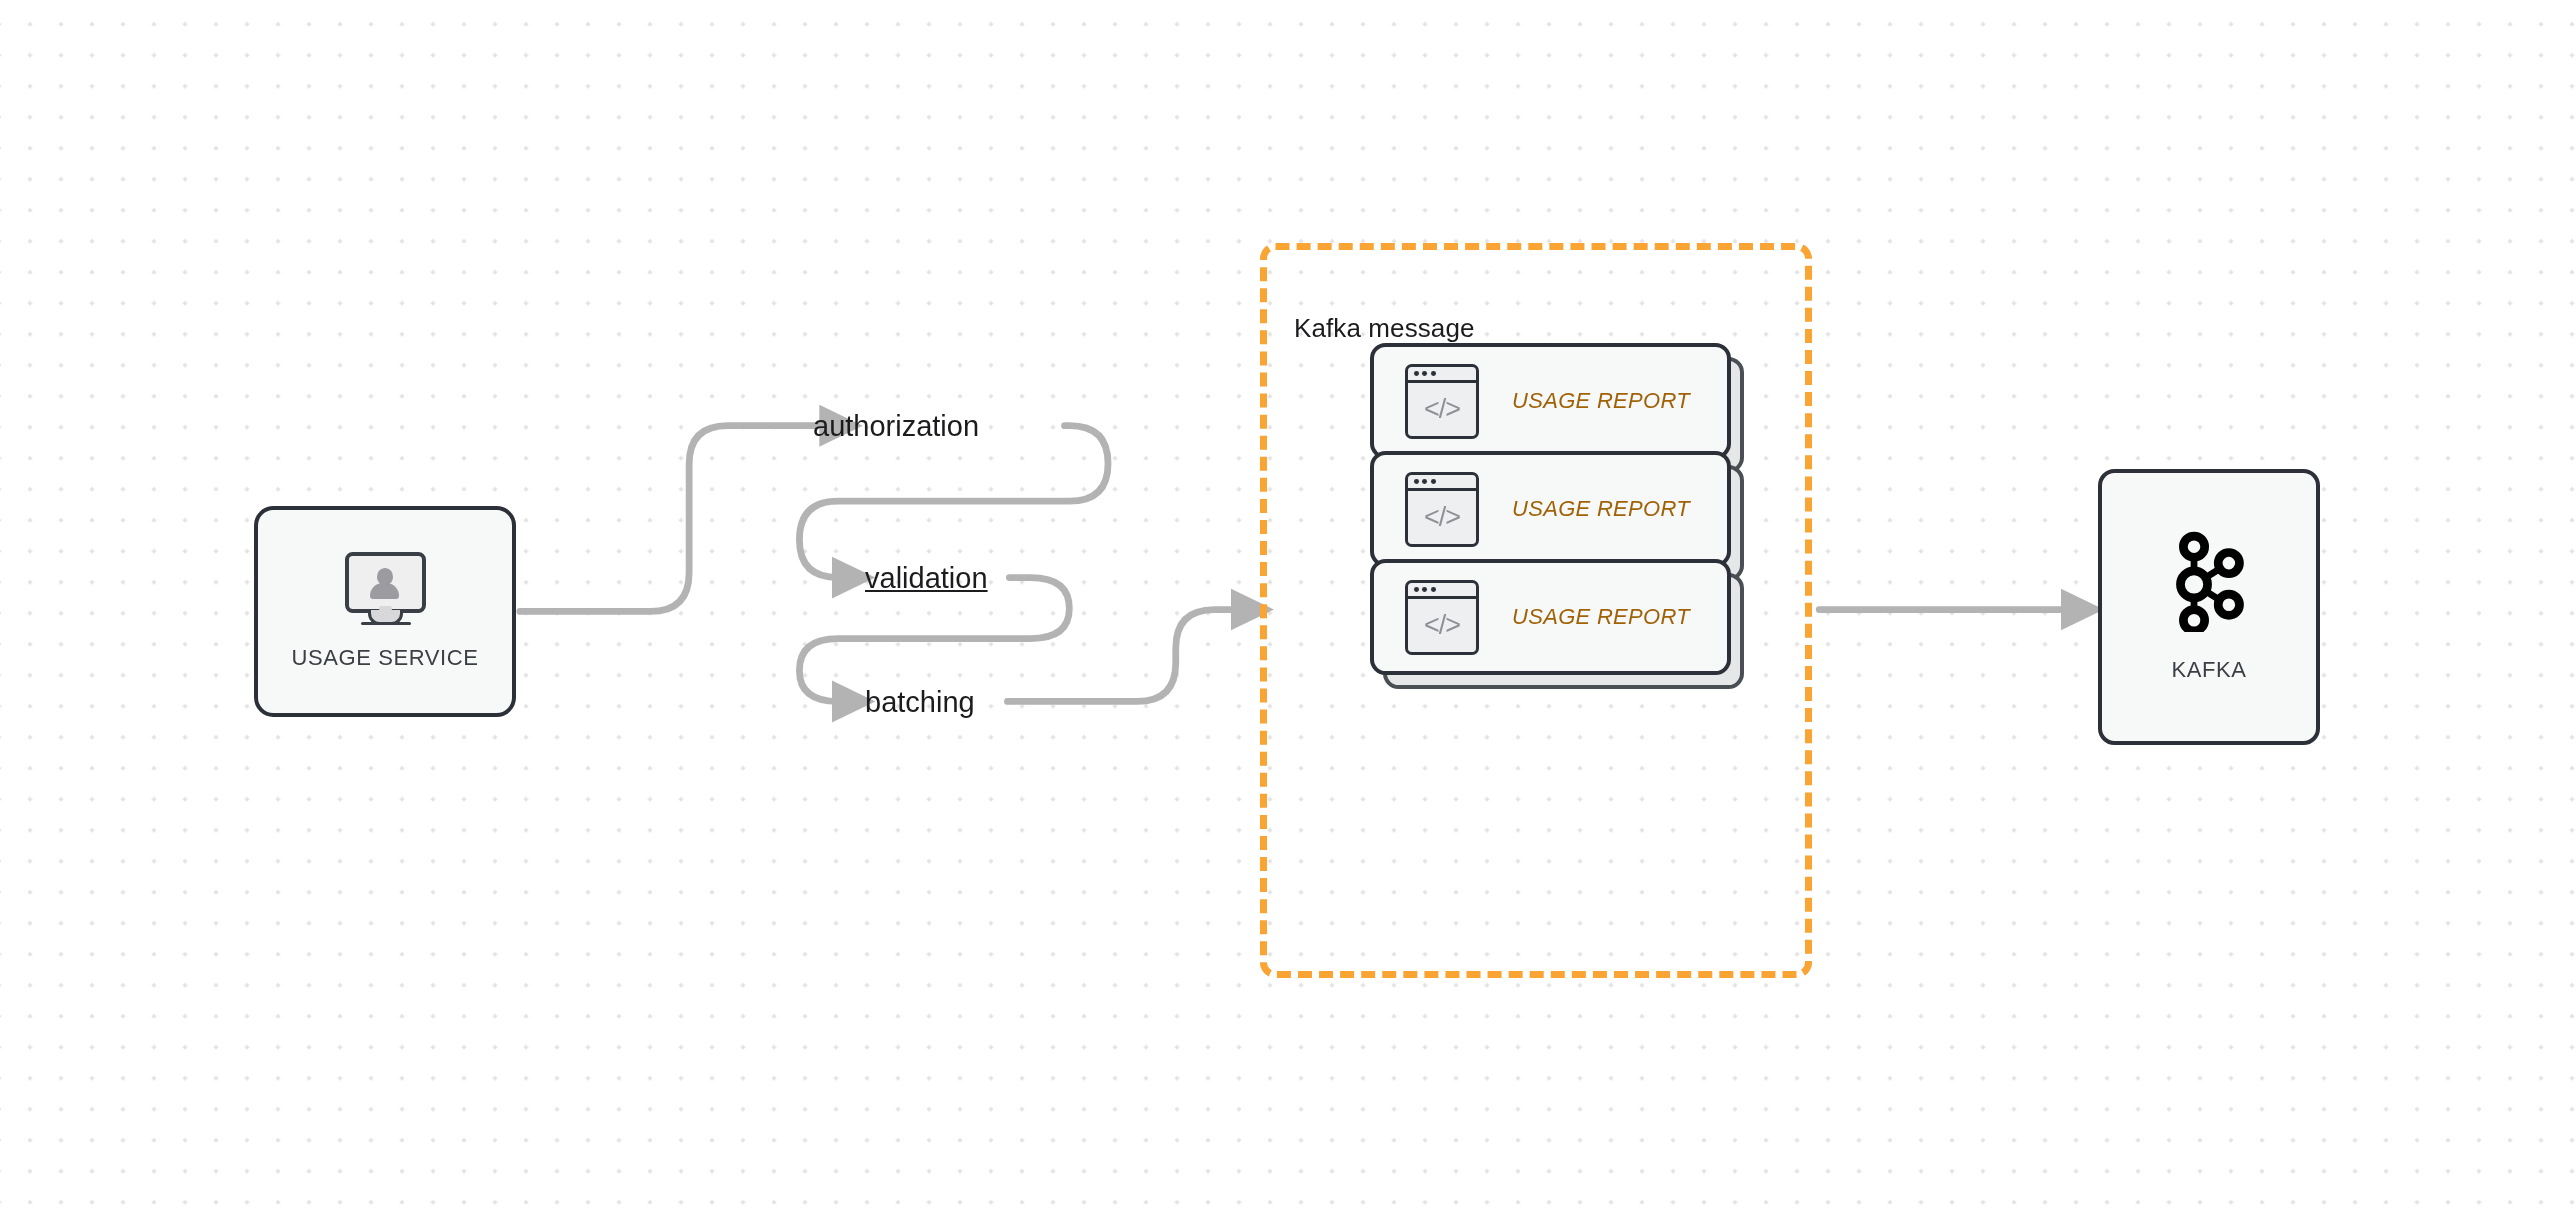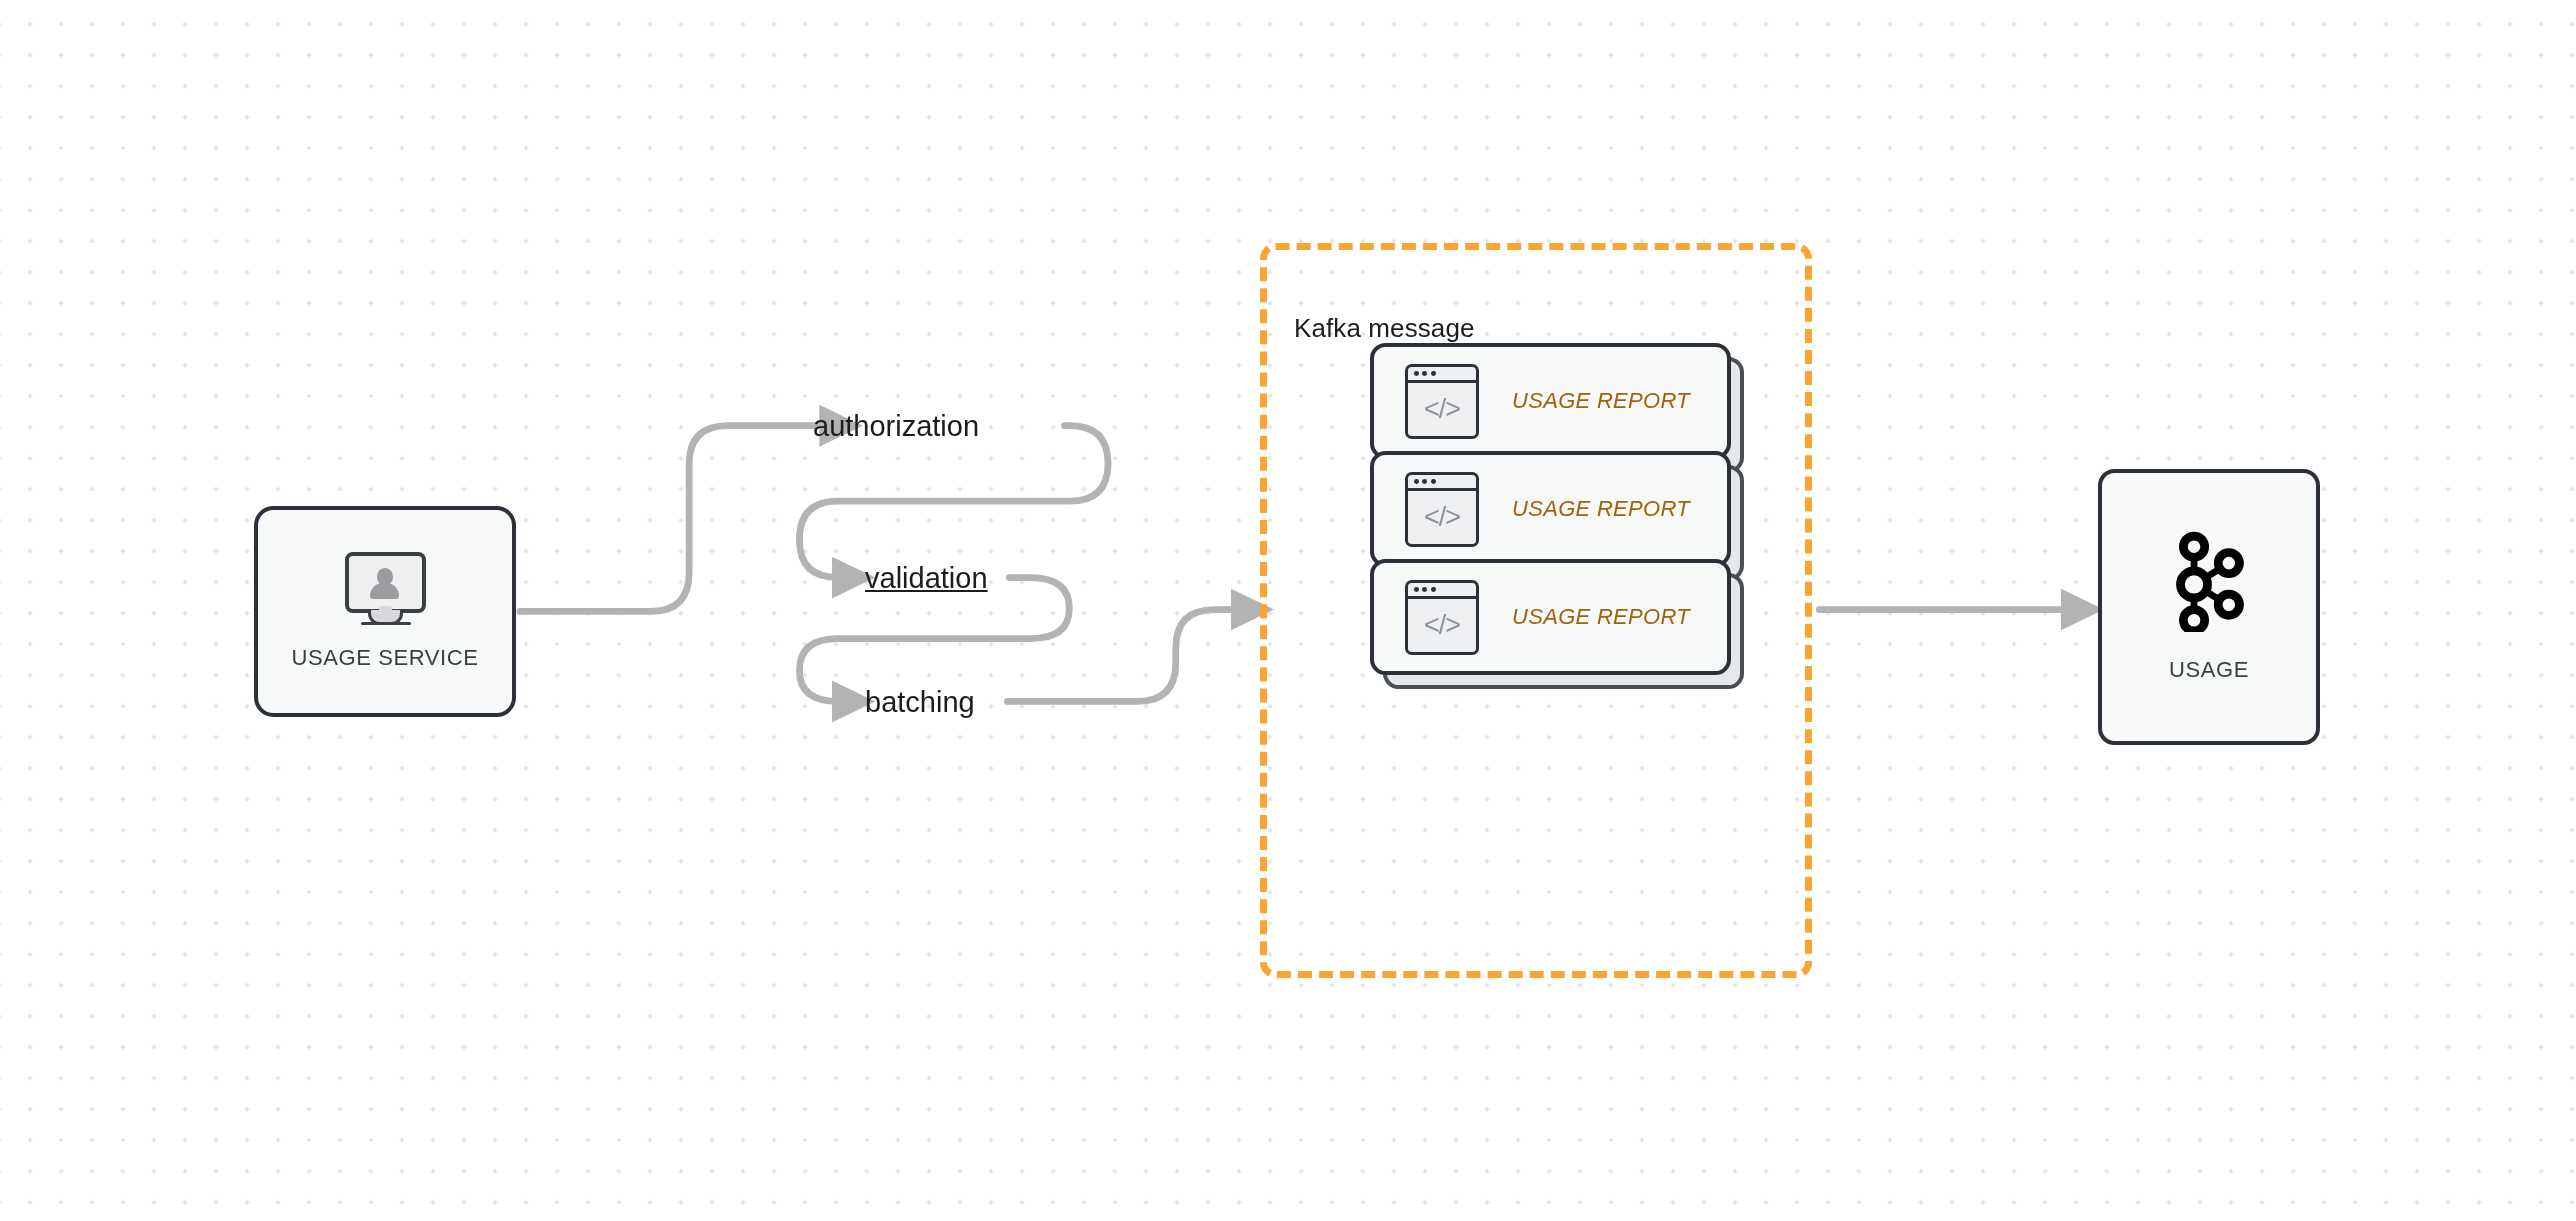--- a/index.html
+++ b/index.html
@@ -354,21 +354,21 @@
         <path d="M42 62 L58 72"></path>
       </g>
       <g fill="none" stroke="#000000" stroke-width="9">
         <circle cx="30" cy="16" r="11"></circle>
         <circle cx="30" cy="55" r="14"></circle>
         <circle cx="30" cy="92" r="11"></circle>
         <circle cx="66" cy="33" r="11"></circle>
         <circle cx="66" cy="76" r="11"></circle>
       </g>
     </svg>
-    <div class="node-label">USAGE</div>
+    <div class="node-label">KAFKA</div>
   </div>
 
   <div class="flow-label" id="flow-label-0">authorization</div>
   <div class="flow-label" id="flow-label-1">validation</div>
   <div class="flow-label" id="flow-label-2">batching</div>
 
 </div>
 
 
 </body></html>

